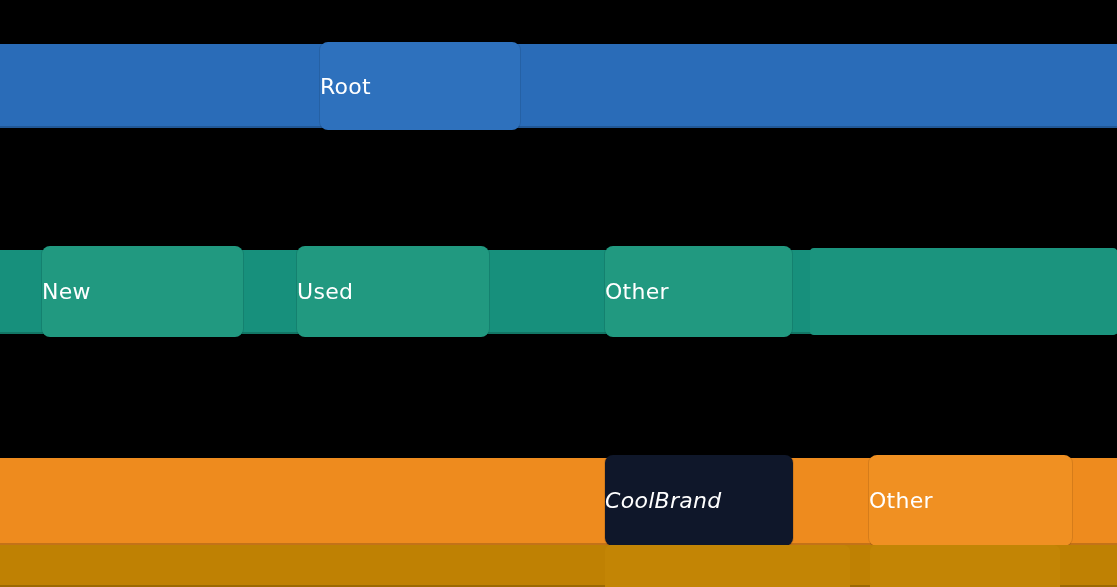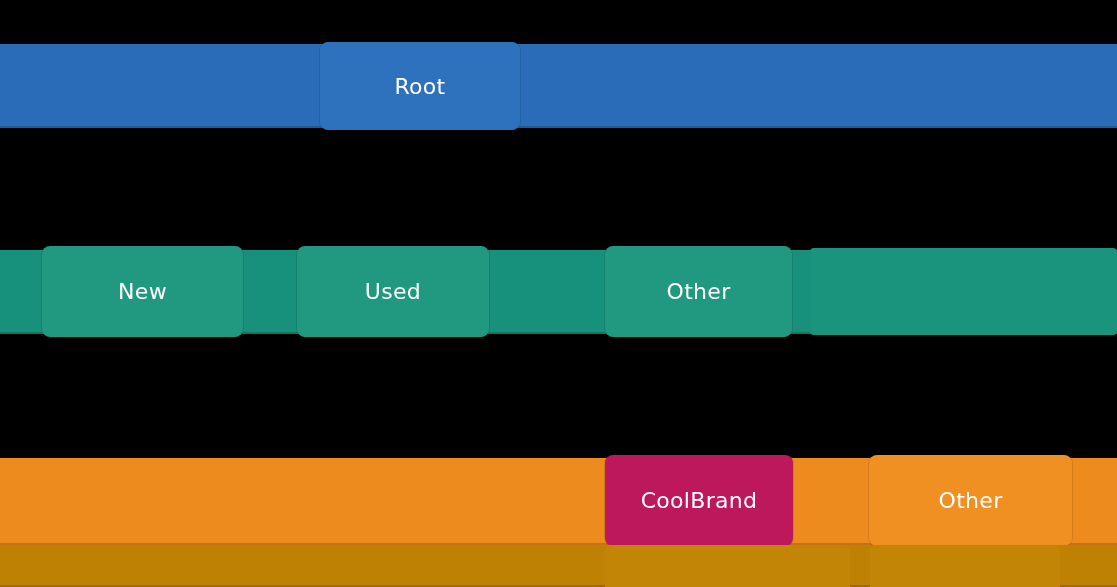--- a/index.html
+++ b/index.html
@@ -20,21 +20,21 @@
     box-shadow: inset 0 -2px 0 rgba(0,0,0,0.18);
   }
   .segment {
     position: absolute;
   }
   .node {
     position: absolute;
     border-radius: 8px;
     display: flex;
     align-items: center;
-    justify-content: center;
+    justify-content: flex-start;
     box-shadow: 0 0 0 1px rgba(0,0,0,0.10);
     cursor: pointer;
   }
   .node-label {
     color: #ffffff;
     font-size: 22px;
     letter-spacing: 0.3px;
     white-space: nowrap;
   }
 </style>
@@ -51,21 +51,21 @@
     <div class="node" style="left: 297px; top: 246px; width: 192px; height: 91px; background: rgb(33, 153, 128);">
       <span class="node-label">Used</span>
     </div>
     <div class="node" style="left: 42px; top: 246px; width: 201px; height: 91px; background: rgb(33, 153, 128);">
       <span class="node-label">New</span>
     </div>
     <div class="node" style="left: 605px; top: 246px; width: 187px; height: 91px; background: rgb(33, 153, 128);">
       <span class="node-label">Other</span>
     </div>
     <div class="band" style="left: 0px; top: 458px; width: 1117px; height: 87px; background: rgb(238, 139, 30);"></div>
-    <div class="node" style="left: 605px; top: 455px; width: 188px; height: 91px; background: #be185d;">
+    <div class="node" style="left: 605px; top: 455px; width: 188px; height: 91px; background: #0f172a; font-style: italic;">
       <span class="node-label">CoolBrand</span>
     </div>
     <div class="node" style="left: 869px; top: 455px; width: 203px; height: 91px; background: rgb(240, 144, 34);">
       <span class="node-label">Other</span>
     </div>
     <div class="band" style="left: 0px; top: 545px; width: 1117px; height: 42px; background: rgb(191, 129, 3);"></div>
     <div class="segment" style="left: 605px; top: 545px; width: 245px; height: 42px; background: rgb(195, 133, 5); border-radius: 6px 6px 0px 0px;"></div>
     <div class="segment" style="left: 870px; top: 545px; width: 190px; height: 42px; background: rgb(195, 133, 5); border-radius: 6px 6px 0px 0px;"></div>
   </div>
 

